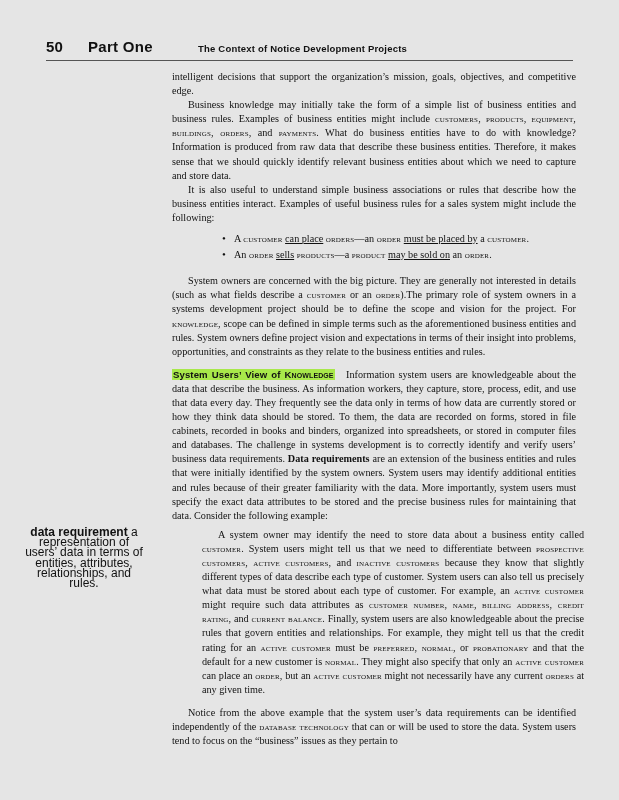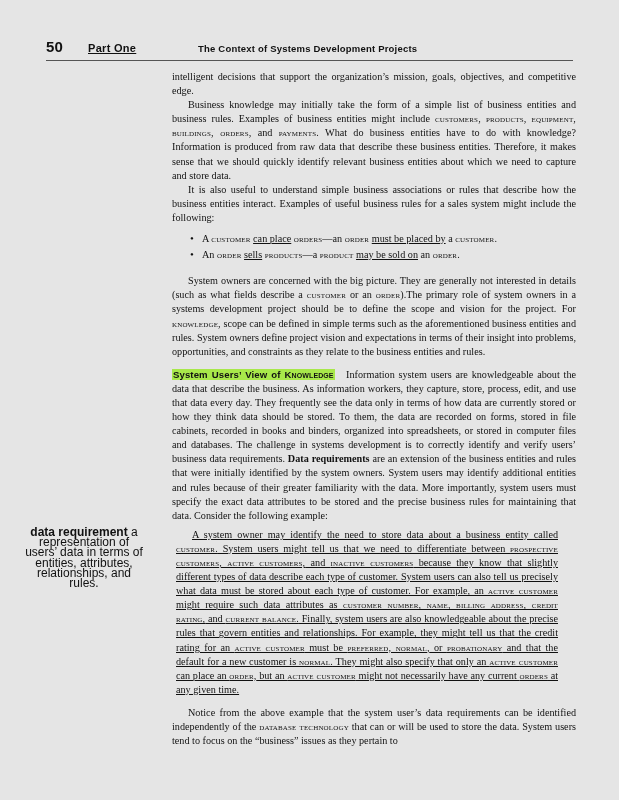--- a/index.html
+++ b/index.html
@@ -29,25 +29,24 @@
     font-family: "Liberation Sans", sans-serif;
   }
   .folio {
     font-size: 15px;
     font-weight: bold;
     letter-spacing: 0.2px;
     color: #111;
     width: 42px;
   }
   .part-label {
-    font-size: 11px;
+    font-size: 15px;
     font-weight: bold;
     letter-spacing: 0.3px;
     width: 110px;
-    text-decoration: underline;
   }
   .chapter-title {
     font-size: 9.5px;
     font-weight: bold;
     letter-spacing: 0.2px;
   }
   .rule {
     position: absolute;
     top: 60px;
     left: 46px;
@@ -86,20 +85,21 @@
   }
   ul.bullets {
     margin: 7px 0 7px 0;
     padding-left: 30px;
     list-style: none;
   }
   ul.bullets li {
     position: relative;
     margin-bottom: 2px;
     text-align: left;
+    margin-left: 32px;
   }
   ul.bullets li:before {
     content: "\2022";
     position: absolute;
     left: -12px;
     top: -1px;
     font-size: 11px;
   }
   
   .run-in-head {
@@ -123,39 +123,38 @@
     font-size: 12px;
     line-height: 10.2px;
     color: #111;
     text-align: center;
   }
   .margin-note .term {
     font-weight: bold;
   }
   
   .example-block {
-    margin-left: 4px;
+    margin-left: 30px;
     width: 382px;
     font-size: 10.2px;
     line-height: 14.1px;
     text-align: justify;
-    text-decoration: underline;
   }
   .spacer-sm { height: 9px; }
   .spacer-xs { height: 5px; }
 </style>
 </head>
 <body>
 
 <div class="page">
 
   <div class="running-head">
     <span class="folio">50</span>
     <span class="part-label">Part One</span>
-    <span class="chapter-title">The Context of Systems Development Projects</span>
+    <span class="chapter-title">The Context of Notice Development Projects</span>
   </div>
   <div class="rule"></div>
 
   <div class="margin-note">
     <span class="term">data requirement</span><span> a representation of users’ data in terms of entities, attributes, relationships, and rules.</span>
   </div>
 
   <div class="text-col">
 
     <p><span>intelligent decisions that support the organization’s mission, goals, objectives, and competitive edge.</span></p>

